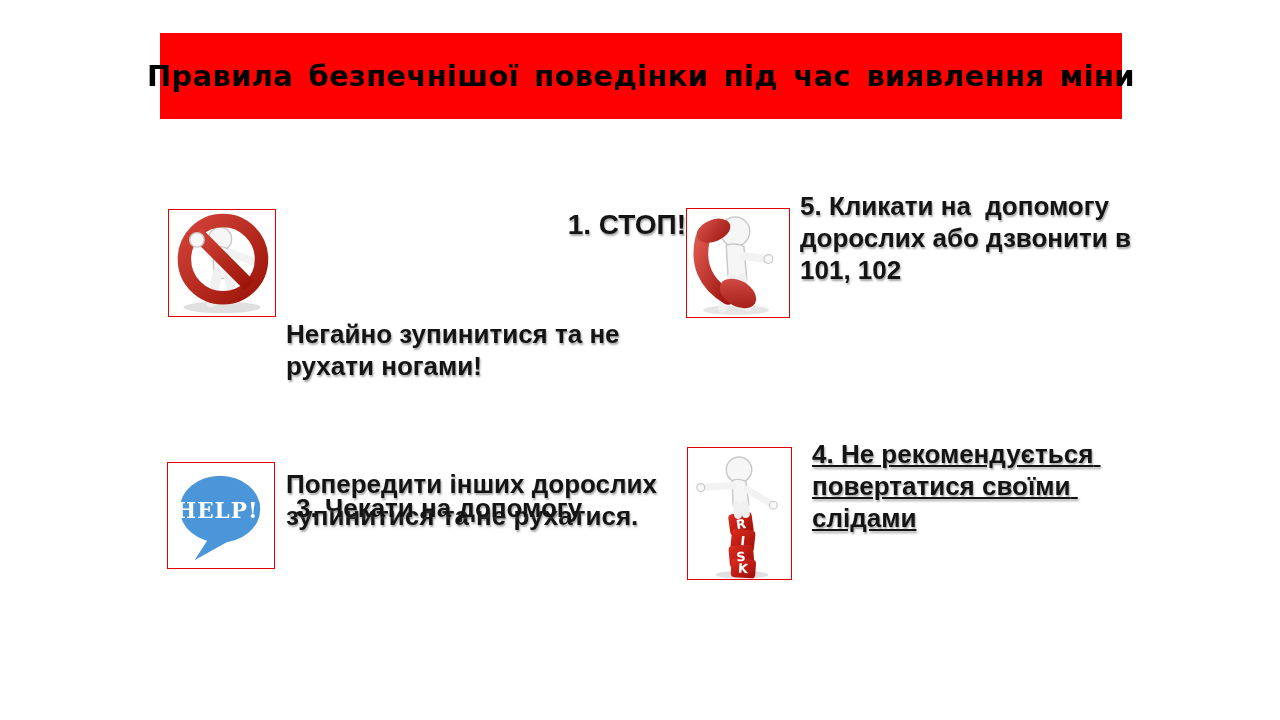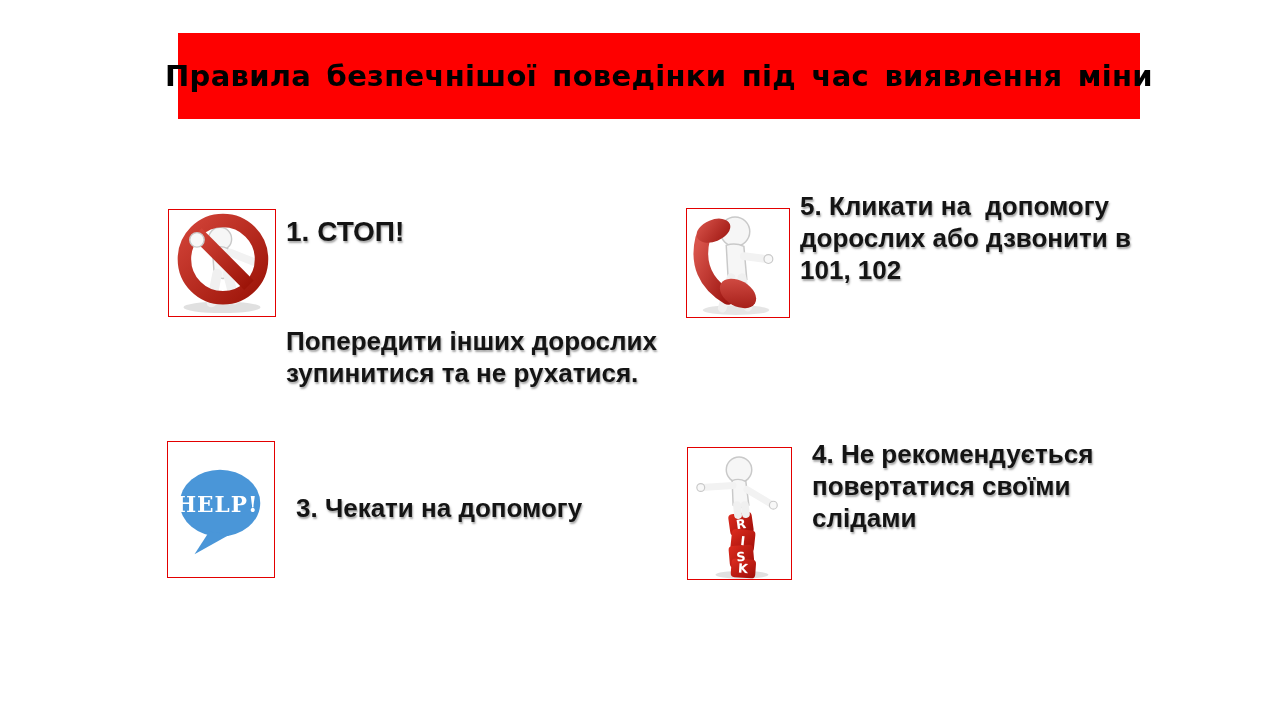--- a/index.html
+++ b/index.html
@@ -2,49 +2,49 @@
 <html><head>
 <meta charset="utf-8">
 <style>
   html, body { margin:0; padding:0; }
   body {
     width:1280px; height:720px; position:relative;
     background:#ffffff; overflow:hidden;
     font-family:"Liberation Sans", sans-serif;
   }
   .banner {
-    position:absolute; left:178px; top:33px; width:962px; height:86px;
+    position:absolute; left:160px; top:33px; width:962px; height:86px;
     background:#fe0000;
     display:flex; align-items:center; justify-content:center;
   }
   .banner .title {
     margin:0; color:#000; font-family:"DejaVu Sans", sans-serif;
     font-weight:bold; font-size:29px; letter-spacing:0.3px; word-spacing:5px;
     white-space:nowrap;
   }
   .img-box {
     position:absolute; background:#fff;
     border:1.5px solid #e30000; box-sizing:border-box; overflow:hidden;
   }
   .img-box svg { width:100%; height:100%; display:block; }
   .txt {
     position:absolute; color:#141414; font-weight:bold;
     font-size:26px; line-height:32px;
     text-shadow:1px 2px 2px rgba(80,80,80,0.5);
     white-space:pre-wrap;
   }
   #item1-text { left:286px; top:143px; width:400px; }
-  #item1-text .head { font-size:28px; line-height:34px; margin:8px 0 12px 0; }
+  #item1-text .head { font-size:28px; line-height:34px; margin:1px 0 12px 0;text-align:right; }
   #item1-text p { margin:0 0 22px 0; }
   #item2-text { left:800px; top:190px; width:378px; }
   #item3-text { left:296px; top:492px; width:430px; }
-  #item4-text { left:812px; top:438px; width:348px; }
+  #item4-text { left:812px; top:438px; width:348px;text-decoration:underline; }
   #box1 { left:168px; top:209px; width:108px; height:108px; }
   #box2 { left:686px; top:208px; width:104px; height:110px; }
-  #box3 { left:167px; top:441px; width:108px; height:137px; }
+  #box3 { left:167px; top:462px; width:108px; height:107px; }
   #box4 { left:687px; top:447px; width:105px; height:133px; }
 </style>
 </head>
 <body>
 
 <div>
 
   <div class="banner">
     <h1 class="title">Правила безпечнішої поведінки під час виявлення міни</h1>
   </div>
@@ -67,20 +67,21 @@
       <path d="M49 66 L43 96" stroke="#f0f0f0" stroke-width="10" stroke-linecap="round" fill="none"></path>
       <path d="M60 66 L67 93" stroke="#f0f0f0" stroke-width="10" stroke-linecap="round" fill="none"></path>
       <circle cx="55" cy="51" r="40" fill="none" stroke="url(#redg1)" stroke-width="14"></circle>
       <line x1="28" y1="24" x2="82" y2="78" stroke="url(#redg1)" stroke-width="14"></line>
       <circle cx="28" cy="31" r="7.5" fill="#f8f8f8" stroke="#c9c9c9" stroke-width="1.5"></circle>
     </svg>
   </div>
 
   <div class="txt" id="item1-text">
     <div class="head">1. СТОП!</div>
+    <p>Негайно зупинитися та не рухати ногами!</p>
     <p>Попередити інших дорослих зупинитися та не рухатися.</p>
   </div>
 
   <div class="img-box" id="box2">
     <svg viewBox="0 0 104 110" xmlns="http://www.w3.org/2000/svg">
       <defs>
         <linearGradient id="redg2" x1="0" y1="0" x2="1" y2="1">
           <stop offset="0" stop-color="#d8534a"></stop>
           <stop offset="1" stop-color="#9e1712"></stop>
         </linearGradient>

